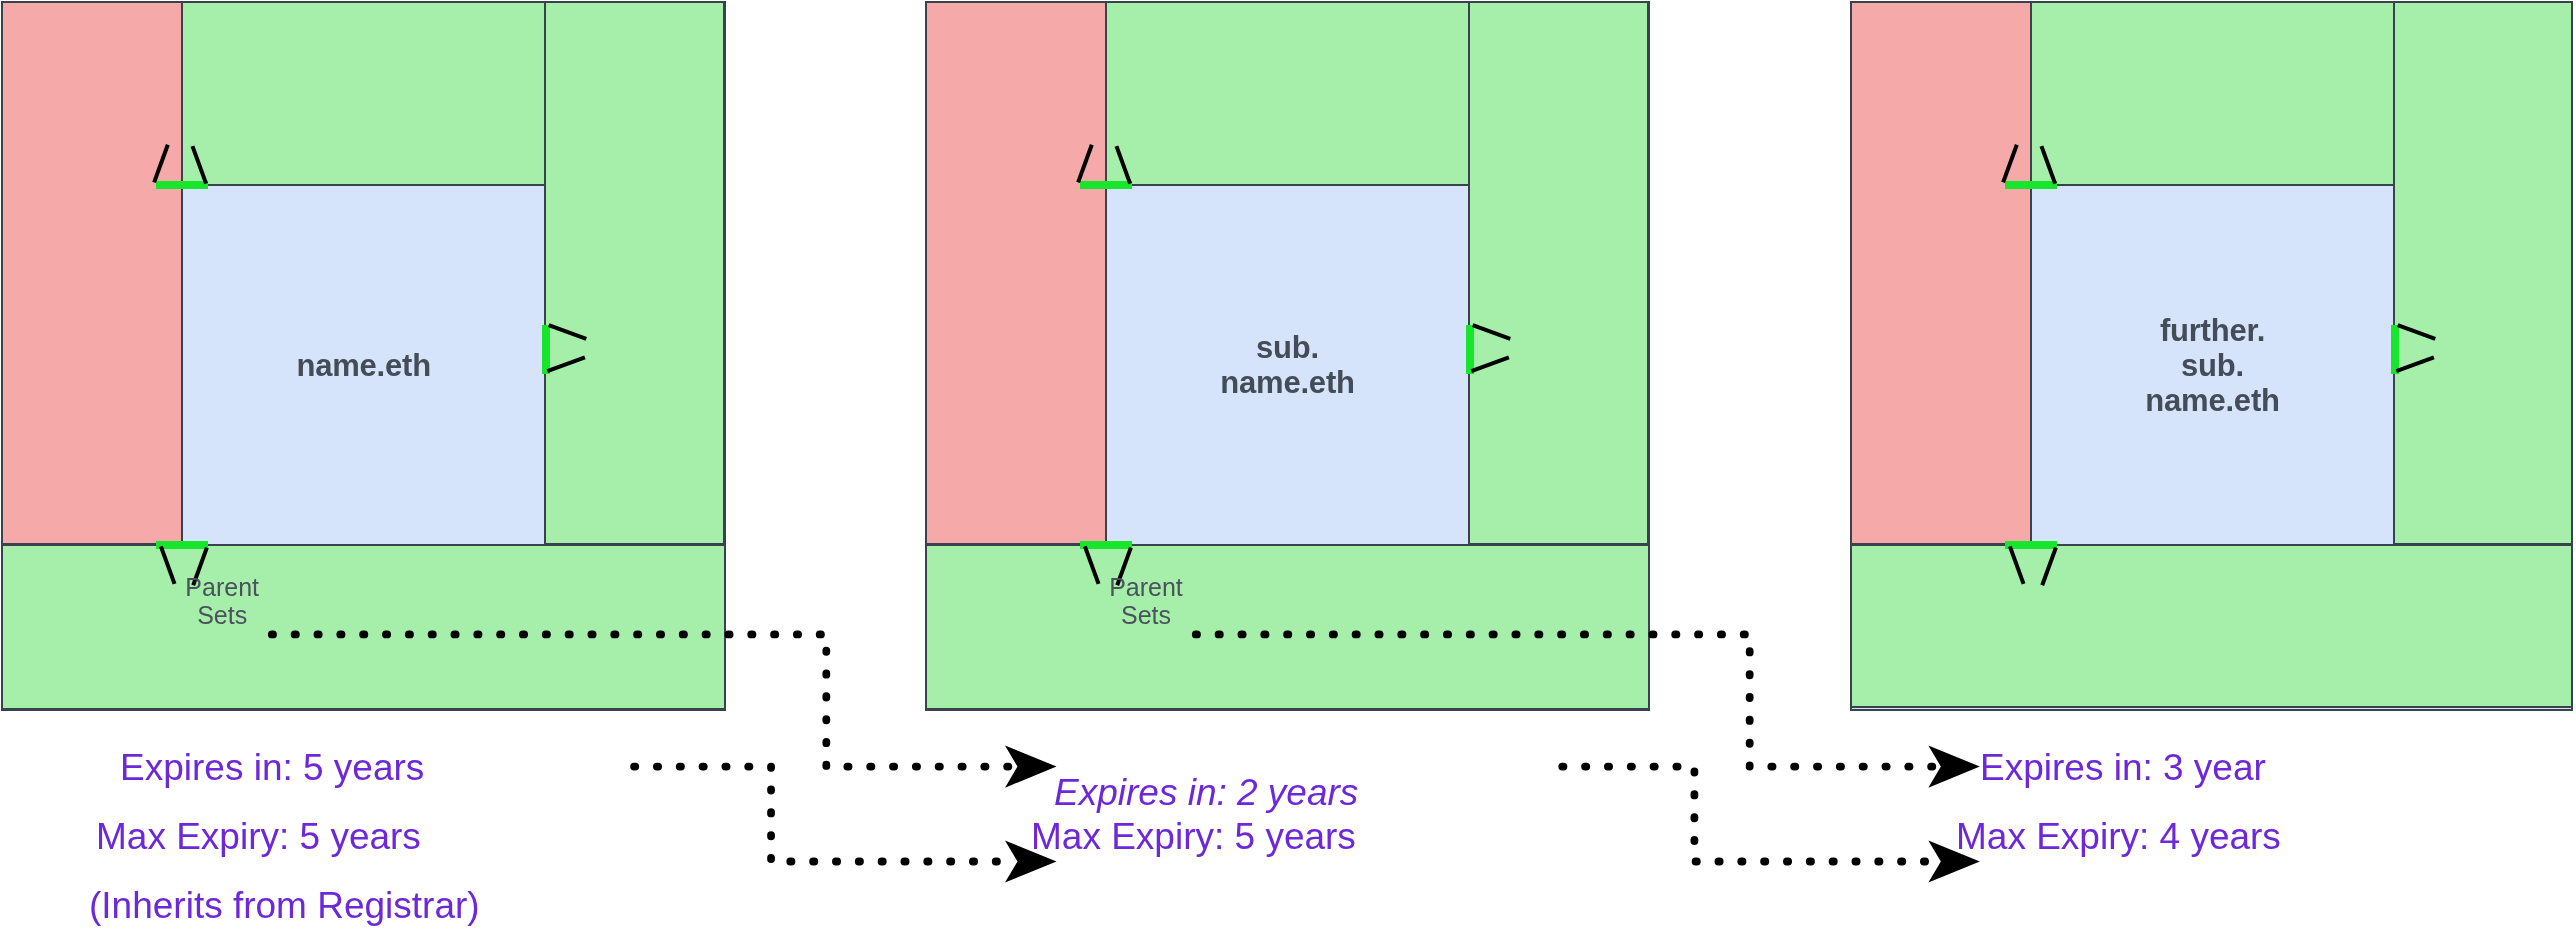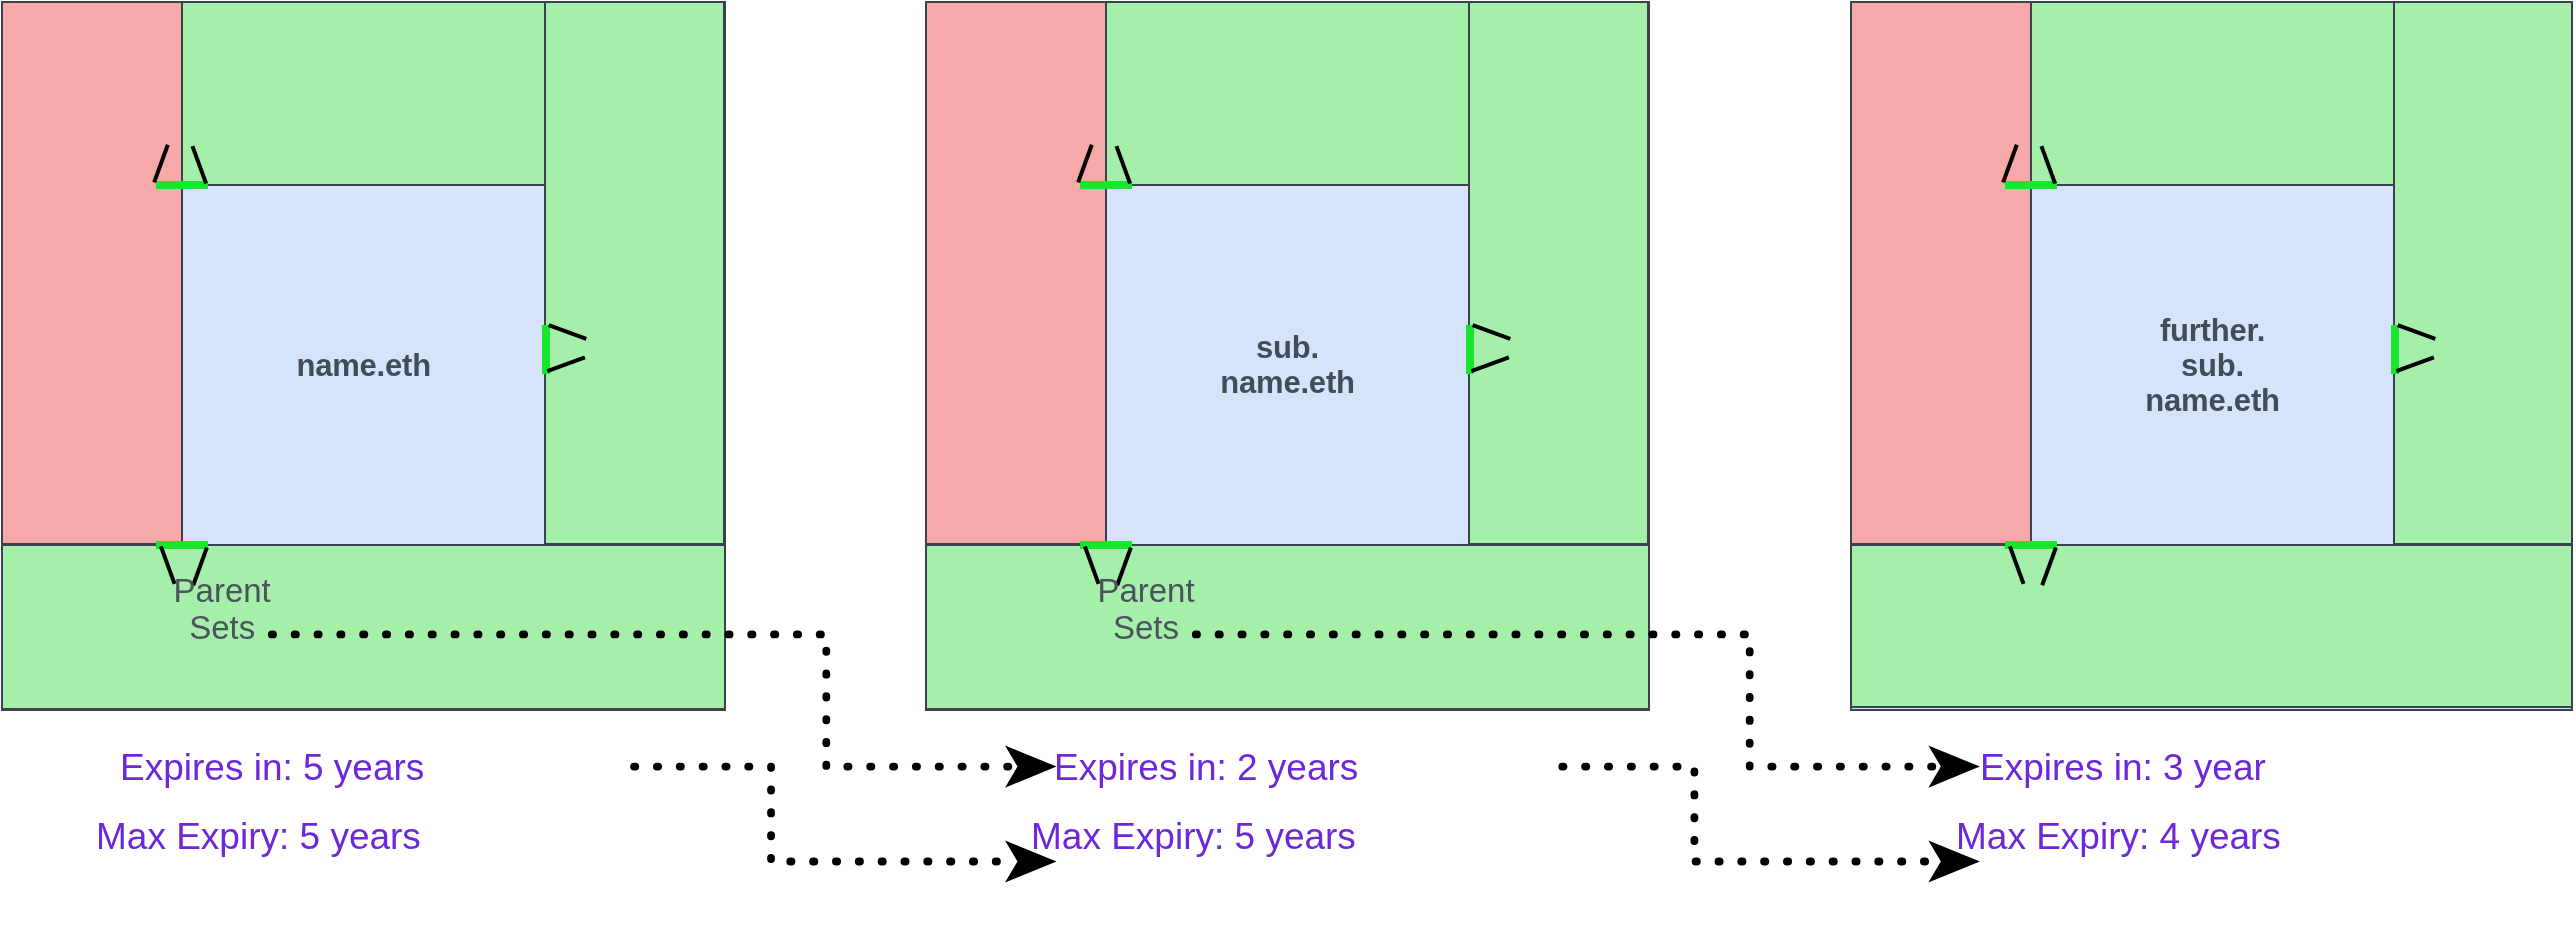--- a/index.html
+++ b/index.html
@@ -8,21 +8,21 @@
   #stage{position:absolute;left:0;top:0;width:2576px;height:951px;}
   svg.layer{position:absolute;left:0;top:0;width:2576px;height:951px;overflow:visible;}
   .panel{position:absolute;}
   .seg{position:absolute;box-sizing:border-box;border:2.4px solid #3a424d;}
   .seg.pink{background:#f5a9a9;}
   .seg.green{background:#a6efab;}
   .seg.blue{background:#d6e4fb;}
   .namelbl{position:absolute;display:flex;align-items:center;justify-content:center;
            text-align:center;font-weight:bold;color:#434c57;line-height:1.12;
            font-size:31px;letter-spacing:-0.2px;pointer-events:none;}
-  .parentsets{position:absolute;text-align:center;color:#4a525c;font-size:33px;
+  .parentsets{position:absolute;text-align:center;color:#4a525c;font-size:25px;
               line-height:1.12;pointer-events:none;}
   .bottomtext{position:absolute;color:#6d28d9;font-size:37px;white-space:nowrap;}
   .gbar{position:absolute;background:#17e62c;}
   .hinge{position:absolute;background:#000;transform-origin:0 0;}
 </style>
 </head>
 <body>
 
 <div id="stage">
 
@@ -116,22 +116,23 @@
 
     <div class="namelbl" style="left:180px;top:183px;width:365px;height:364px;">
       <span style="white-space:pre-line;">further.
 sub.
 name.eth</span>
     </div>
   </div>
 
   <div class="bottomtext" style="left:120px;top:747px;">Expires in: 5 years</div>
   <div class="bottomtext" style="left:96px;top:816px;">Max Expiry: 5 years</div>
+  <div class="bottomtext" style="left:89px;top:885px;">(Inherits from Registrar)</div>
 
-  <div class="bottomtext" style="left:1054px;top:747px;">Expires in: 2 years</div>
+  <div class="bottomtext" style="left:1054px;top:772px;font-style:italic;">Expires in: 2 years</div>
   <div class="bottomtext" style="left:1031px;top:816px;">Max Expiry: 5 years</div>
 
   <div class="bottomtext" style="left:1980px;top:747px;">Expires in: 3 year</div>
   <div class="bottomtext" style="left:1956px;top:816px;">Max Expiry: 4 years</div>
 
   <svg class="layer" viewBox="0 0 4287 1583">
     <defs>
       <marker id="arrowhead" markerWidth="7" markerHeight="7" refX="1.2" refY="3.0" orient="auto" markerUnits="strokeWidth">
         <path d="M0,0.3 L6.6,3.0 L0,5.7 L1.6,3.0 Z" fill="#000"></path>
       </marker>

